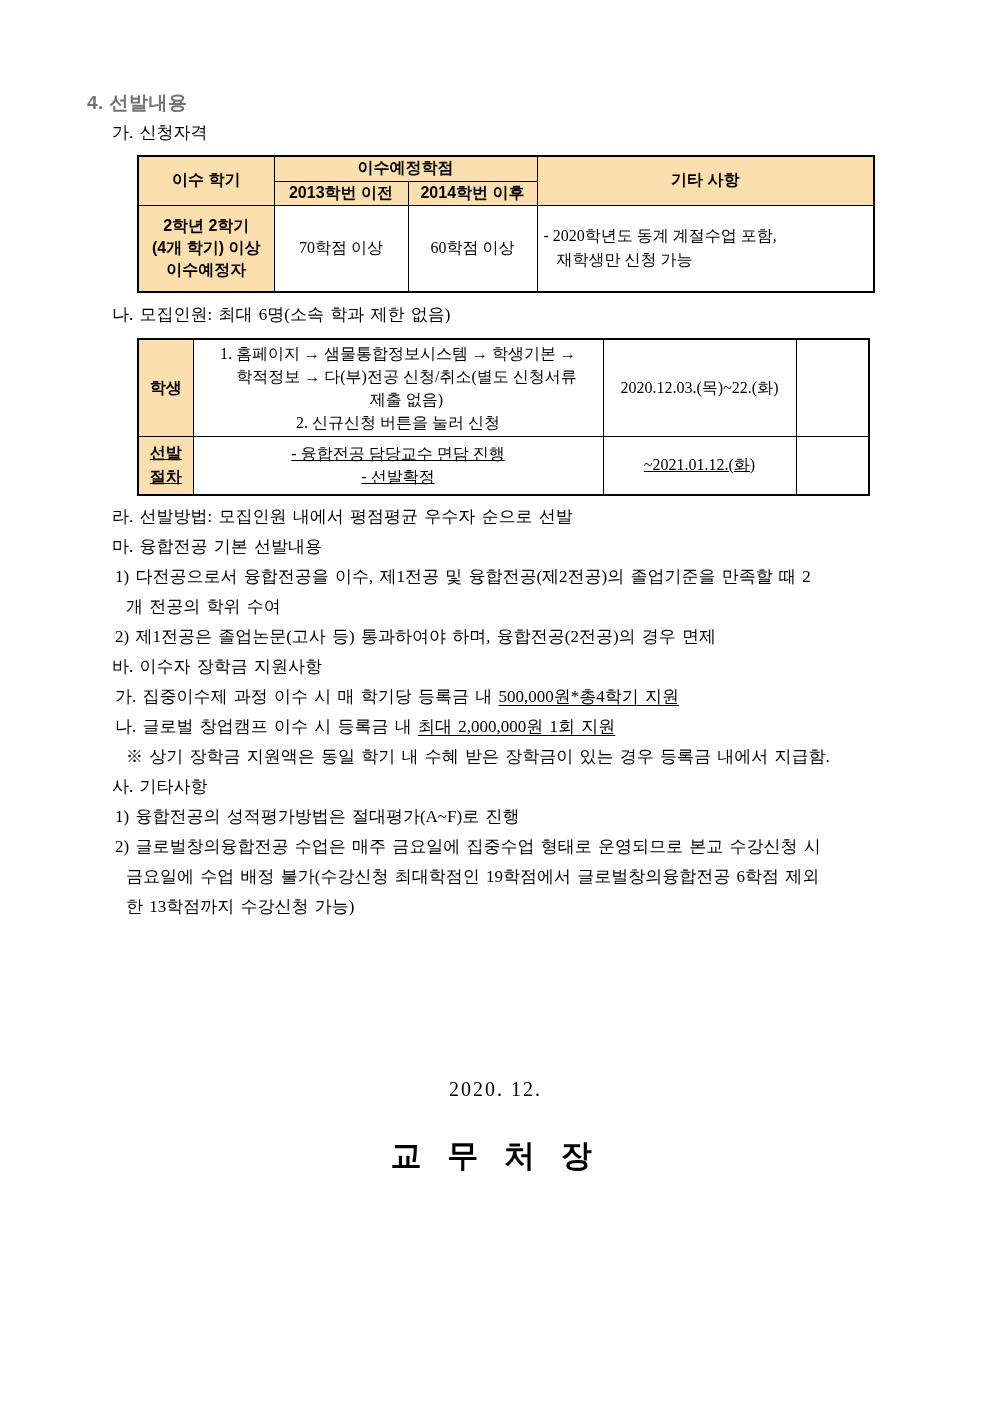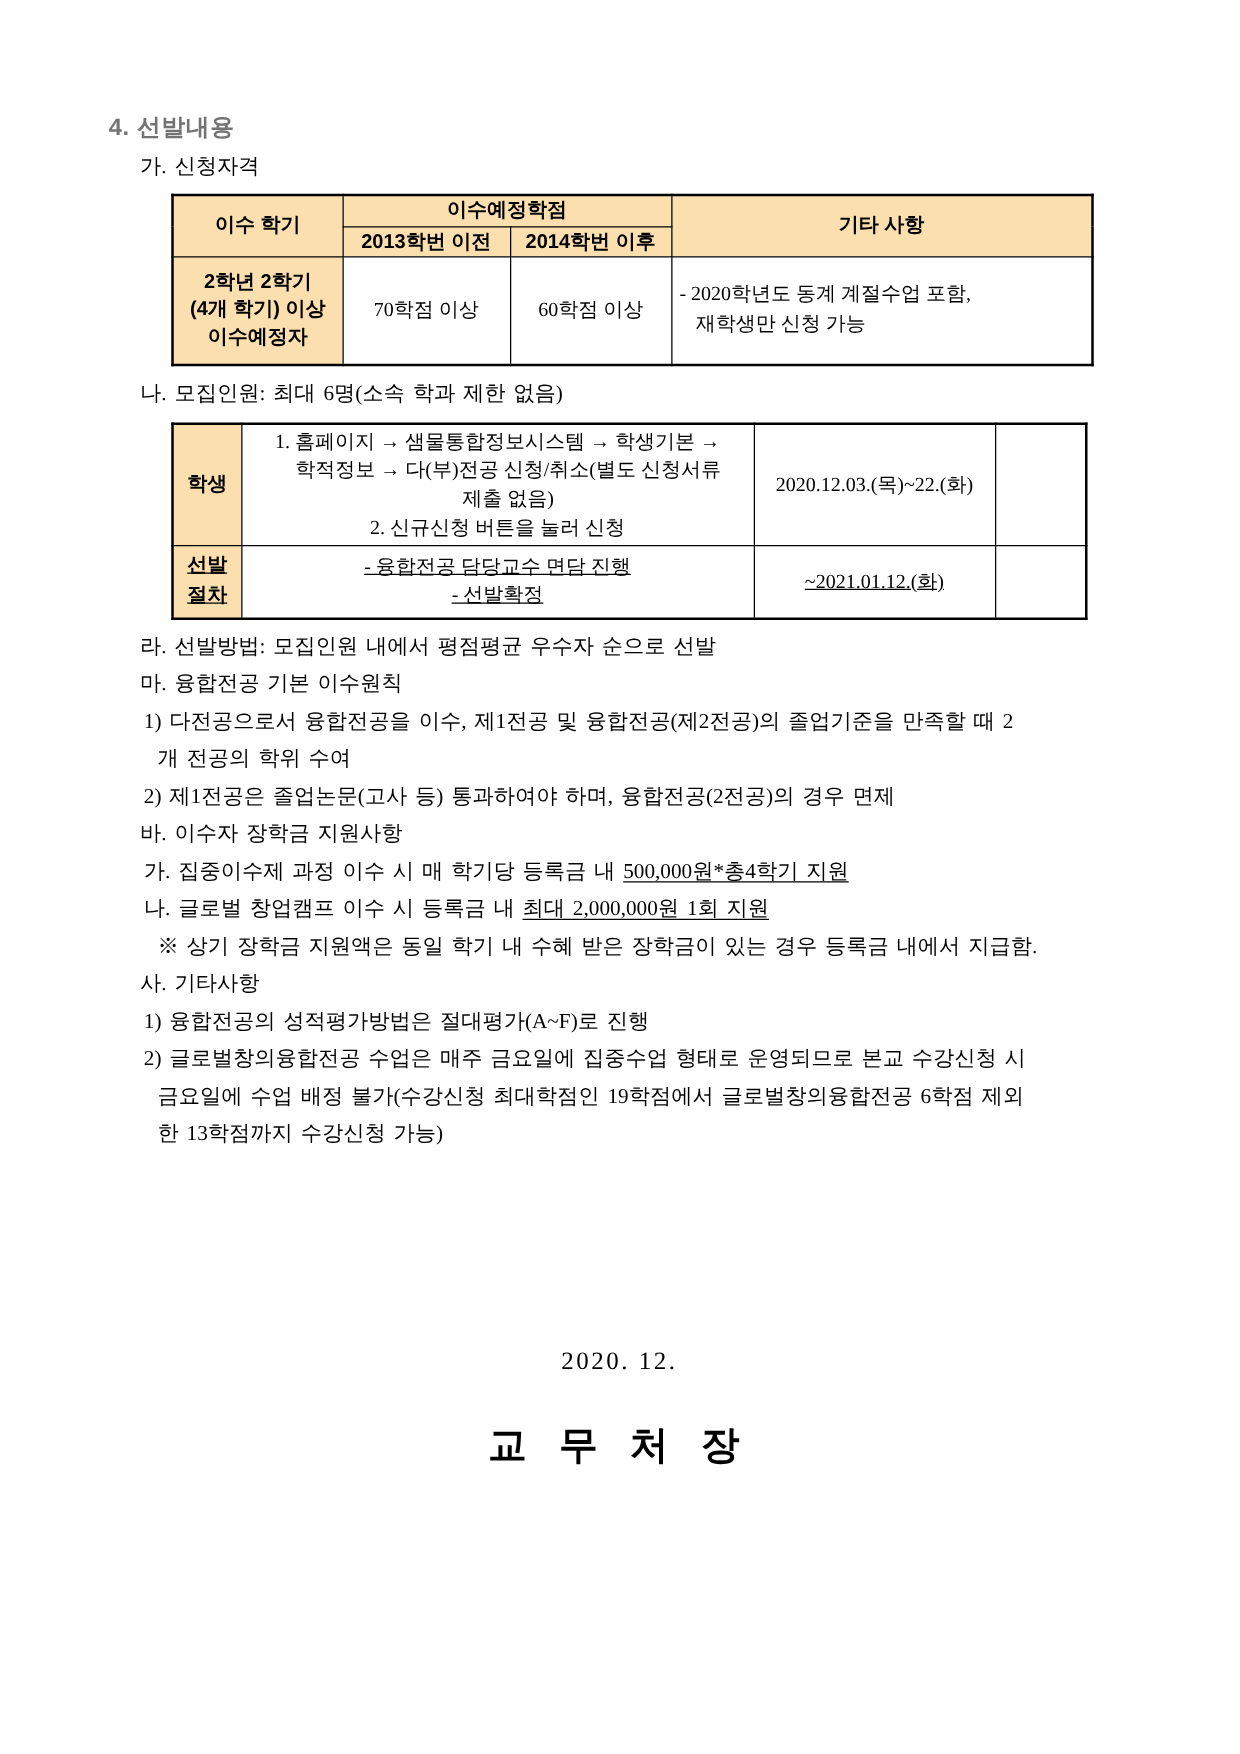--- a/index.html
+++ b/index.html
@@ -127,21 +127,21 @@
           <div>- 융합전공 담당교수 면담 진행</div>
           <div>- 선발확정</div>
         </td>
         <td class="sched">~2021.01.12.(화)</td>
         <td></td>
       </tr>
     </tbody>
       </table>
 
     <div class="line l1">라. 선발방법: 모집인원 내에서 평점평균 우수자 순으로 선발</div>
-    <div class="line l1">마. 융합전공 기본 이수원칙</div>
+    <div class="line l1">마. 융합전공 기본 선발내용</div>
     <div class="line l2">1) 다전공으로서 융합전공을 이수, 제1전공 및 융합전공(제2전공)의 졸업기준을 만족할 때 2</div>
     <div class="line l2c">개 전공의 학위 수여</div>
     <div class="line l2">2) 제1전공은 졸업논문(고사 등) 통과하여야 하며, 융합전공(2전공)의 경우 면제</div>
     <div class="line l1">바. 이수자 장학금 지원사항</div>
     <div class="line l2"><span>가. 집중이수제 과정 이수 시 매 학기당 등록금 내 </span><span class="u">500,000원*총4학기 지원</span></div>
     <div class="line l2"><span>나. 글로벌 창업캠프 이수 시 등록금 내 </span><span class="u">최대 2,000,000원 1회 지원</span></div>
     <div class="line l2c">※ 상기 장학금 지원액은 동일 학기 내 수혜 받은 장학금이 있는 경우 등록금 내에서 지급함.</div>
     <div class="line l1">사. 기타사항</div>
     <div class="line l2">1) 융합전공의 성적평가방법은 절대평가(A~F)로 진행</div>
     <div class="line l2">2) 글로벌창의융합전공 수업은 매주 금요일에 집중수업 형태로 운영되므로 본교 수강신청 시</div>

